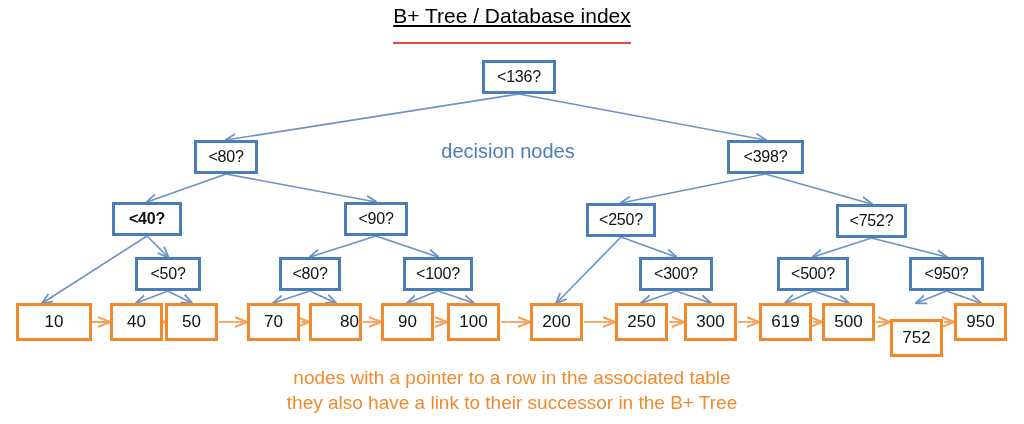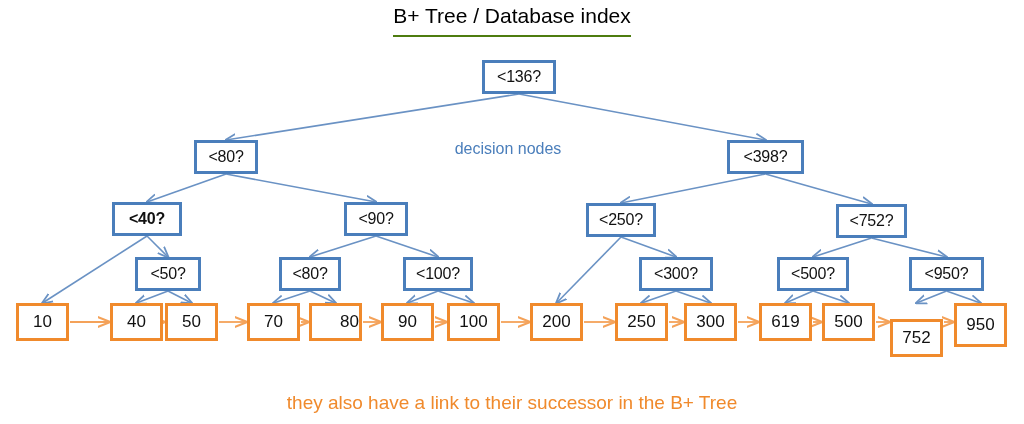--- a/index.html
+++ b/index.html
@@ -27,22 +27,23 @@
     position: absolute;
     left: 0;
     top: 4px;
     width: 1024px;
     text-align: center;
     font-size: 21px;
     color: #000000;
     font-family: "Liberation Sans", sans-serif;
   }
   .title span {
-    border-bottom: 2px solid #4d7c0f;
-    padding-bottom: 8px;
+    border-bottom: 2px solid #ef4444;
+    padding-bottom: 15px;
+    text-decoration: underline;
   }
   .node {
     position: absolute;
     box-sizing: border-box;
     display: flex;
     align-items: center;
     justify-content: center;
     background: #ffffff;
     z-index: 5;
   }
@@ -52,21 +53,21 @@
     color: #111111;
     letter-spacing: -0.2px;
   }
   .leaf-node {
     border: 3px solid #f08a2c;
     font-size: 17px;
     color: #111111;
   }
   .decision-label {
     position: absolute;
-    font-size: 16px;
+    font-size: 20px;
     color: #4a7ebb;
     white-space: nowrap;
     z-index: 4;
   }
   .caption {
     position: absolute;
     left: 0;
     width: 1024px;
     text-align: center;
     font-size: 19px;
@@ -164,21 +165,21 @@
       </div>
       <div class="node decision-node" style="left: 639px; top: 257px; width: 74px; height: 34px;">
         <span>&lt;300?</span>
       </div>
       <div class="node decision-node" style="left: 777px; top: 257px; width: 72px; height: 34px;">
         <span>&lt;500?</span>
       </div>
       <div class="node decision-node" style="left: 909px; top: 257px; width: 75px; height: 34px;">
         <span>&lt;950?</span>
       </div>
-      <div class="node leaf-node" style="left: 16px; top: 303px; width: 53px; height: 38px; text-align: right;">
+      <div class="node leaf-node" style="left: 16px; top: 303px; width: 76px; height: 38px; text-align: right;">
         <span>10</span>
       </div>
       <div class="node leaf-node" style="left: 110px; top: 303px; width: 53px; height: 38px;">
         <span>40</span>
       </div>
       <div class="node leaf-node" style="left: 165px; top: 303px; width: 53px; height: 38px;">
         <span>50</span>
       </div>
       <div class="node leaf-node" style="left: 247px; top: 303px; width: 53px; height: 38px;">
         <span>70</span>
@@ -203,22 +204,23 @@
       </div>
       <div class="node leaf-node" style="left: 759px; top: 303px; width: 53px; height: 38px;">
         <span>619</span>
       </div>
       <div class="node leaf-node" style="left: 822px; top: 303px; width: 53px; height: 38px;">
         <span>500</span>
       </div>
       <div class="node leaf-node" style="left: 890px; top: 319px; width: 53px; height: 38px;">
         <span>752</span>
       </div>
-      <div class="node leaf-node" style="left: 954px; top: 303px; width: 53px; height: 44px;">
+      <div class="node leaf-node" style="left: 954px; top: 303px; width: 53px; height: 38px;">
         <span>950</span>
       </div>
     </div>
 
   <div class="decision-label" style="left:418px; top:140px; width:180px; text-align:center;">decision nodes</div>
 
+  <div class="caption" style="top:365px;">nodes with a pointer to a row in the associated table</div>
   <div class="caption" style="top:390px;">they also have a link to their successor in the B+ Tree</div>
 
 </div>
 
 </body></html>

